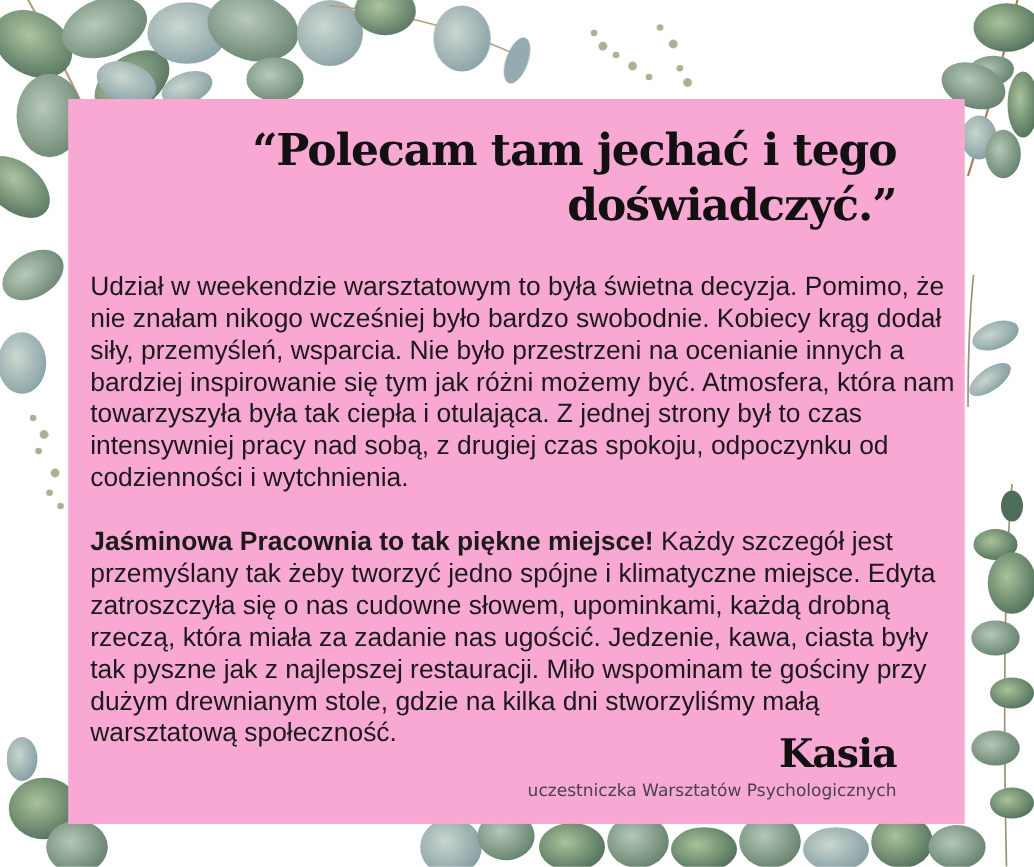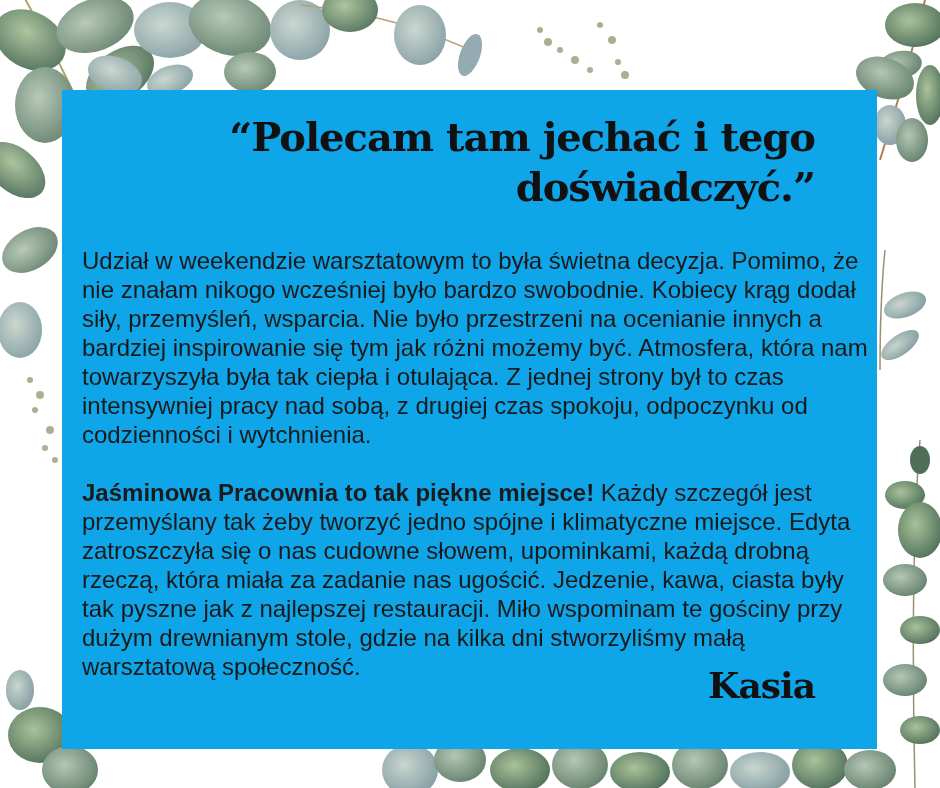--- a/index.html
+++ b/index.html
@@ -1,18 +1,18 @@
 <!DOCTYPE html>
 <html><head>
 <meta charset="utf-8">
 <style>
   html, body { margin: 0; padding: 0; }
   body { width: 940px; height: 788px; position: relative; overflow: hidden; background: #ffffff; font-family: "DejaVu Sans", sans-serif; }
   .bg { position: absolute; left: 0; top: 0; width: 940px; height: 788px; }
-  .card { position: absolute; left: 62px; top: 90px; width: 815px; height: 659px; background: #0ea5e9; }
+  .card { position: absolute; left: 62px; top: 90px; width: 815px; height: 659px; background: #f9a8d4; }
   .headline { position: absolute; right: 62px; top: 22px; width: 640px; text-align: right;
     font-family: "DejaVu Serif", serif; font-weight: bold; font-size: 40px; line-height: 50px; color: #111111; letter-spacing: -1px; }
   .body { position: absolute; left: 20px; top: 156px; width: 790px;
     font-family: "Liberation Sans", sans-serif; font-size: 24px; line-height: 29px; color: #1a1a1a; }
   .body p { margin: 0 0 29px 0; }
   .body b { font-weight: bold; margin-top: 26px; }
   .author { position: absolute; right: 62px; top: 573px; text-align: right;
     font-family: "DejaVu Serif", serif; font-weight: bold; font-size: 36px; line-height: 44px; color: #111111; letter-spacing: -1px; }
   .role { position: absolute; right: 62px; top: 618px; text-align: right;
     font-family: "DejaVu Sans", sans-serif; font-size: 15.5px; line-height: 22px; color: #444444; }
@@ -114,13 +114,14 @@
   </g>
 </svg>
 
 <div class="card">
   <div class="headline">“Polecam tam jechać i tego doświadczyć.”</div>
   <div class="body">
     <p>Udział w weekendzie warsztatowym to była świetna decyzja. Pomimo, że nie znałam nikogo wcześniej było bardzo swobodnie. Kobiecy krąg dodał siły, przemyśleń, wsparcia. Nie było przestrzeni na ocenianie innych a bardziej inspirowanie się tym jak różni możemy być. Atmosfera, która nam towarzyszyła była tak ciepła i otulająca. Z jednej strony był to czas intensywniej pracy nad sobą, z drugiej czas spokoju, odpoczynku od codzienności i wytchnienia.</p>
     <p><b>Jaśminowa Pracownia to tak piękne miejsce!</b><span> Każdy szczegół jest przemyślany tak żeby tworzyć jedno spójne i klimatyczne miejsce. Edyta zatroszczyła się o nas cudowne słowem, upominkami, każdą drobną rzeczą, która miała za zadanie nas ugościć. Jedzenie, kawa, ciasta były tak pyszne jak z najlepszej restauracji. Miło wspominam te gościny przy dużym drewnianym stole, gdzie na kilka dni stworzyliśmy małą warsztatową społeczność.</span></p>
   </div>
   <div class="author">Kasia</div>
+  <div class="role">uczestniczka Warsztatów Psychologicznych</div>
 </div>
 
 </body></html>

